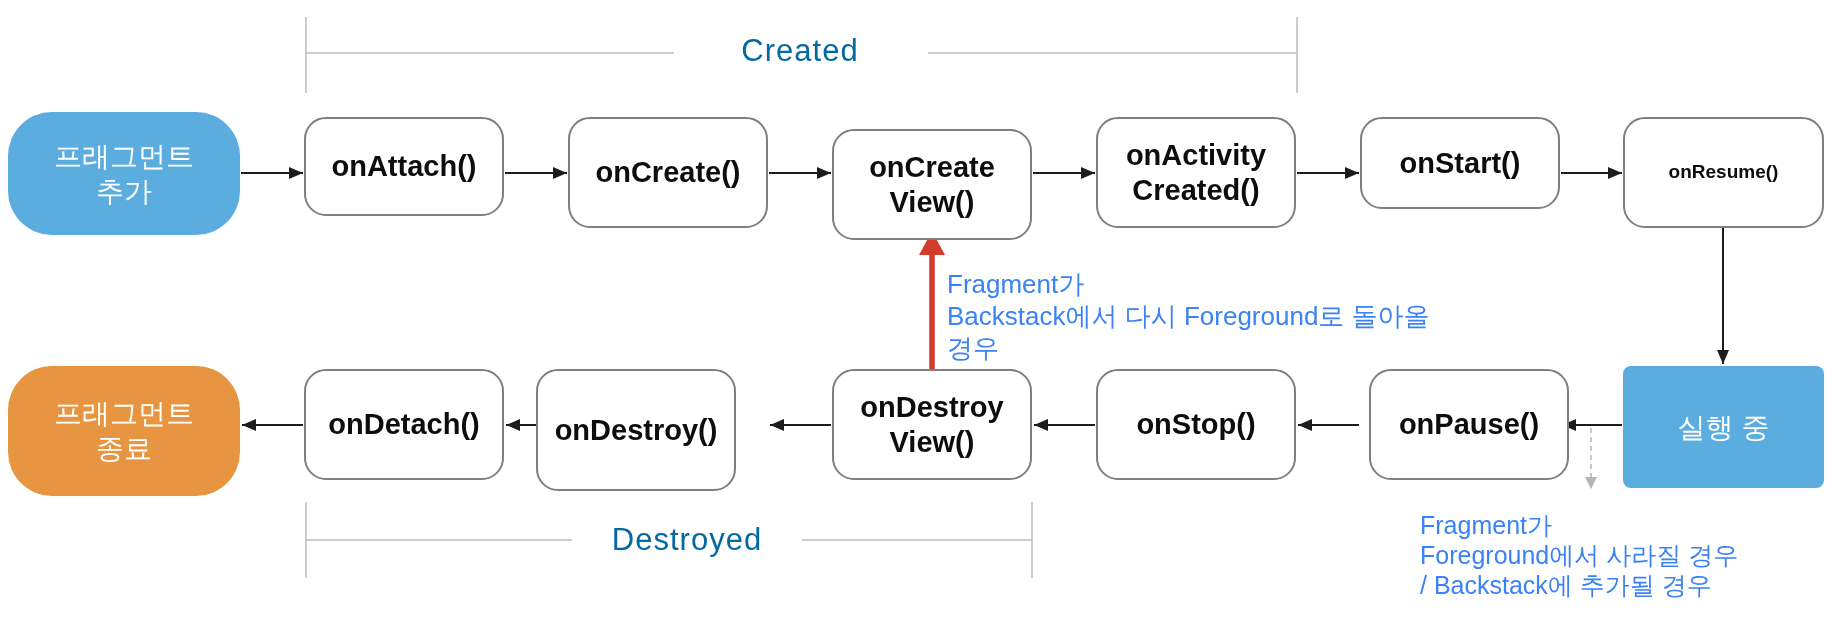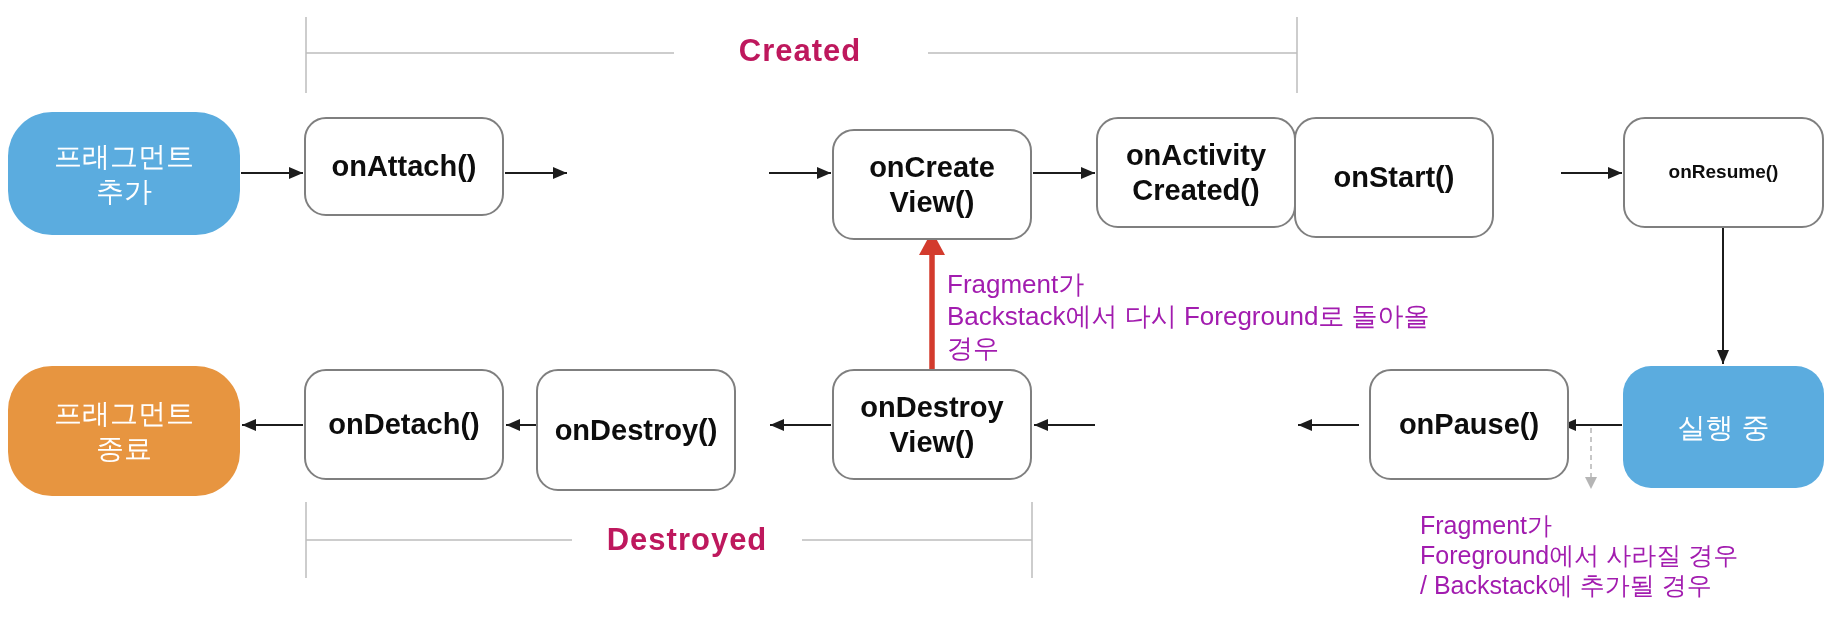--- a/index.html
+++ b/index.html
@@ -18,24 +18,24 @@
   }
   .box.small-text{font-size:19px;font-weight:600;}
   .terminal{
     border:none;border-radius:44px;color:#ffffff;
     font-size:28px;font-weight:500;line-height:1.25;
   }
   .terminal.blue{background:#5BACDF;}
   .terminal.orange{background:#E79540;}
   .phase-label{
     position:absolute;transform:translate(-50%,-50%);
-    color:#be185d;font-size:31px;font-weight:700;letter-spacing:1px;
+    color:#0369a1;font-size:31px;font-weight:400;letter-spacing:1px;
   }
   .annotation{
-    position:absolute;color:#a21caf;white-space:pre-line;text-align:left;
+    position:absolute;color:#3b82f6;white-space:pre-line;text-align:left;
   }
   .annotation.red-note{font-size:26px;line-height:32px;}
   .annotation.gray-note{font-size:25px;line-height:30px;}
 </style>
 </head>
 <body>
 
 <div class="canvas">
 
   <svg class="layer" width="1837" height="627" viewBox="0 0 1837 627">
@@ -89,35 +89,37 @@
 
     <line x1="1591" y1="428" x2="1591" y2="488" stroke="#b5b5b5" stroke-width="1.5" stroke-dasharray="5 4" marker-end="url(#ag)"></line>
   </svg>
 
   <div class="phase-label" style="left:800px;top:51px;">Created</div>
   <div class="phase-label" style="left:687px;top:540px;">Destroyed</div>
 
   <div class="node terminal blue" style="left:8px;top:112px;width:232px;height:123px;">프래그먼트
 추가</div>
   <div class="node box" style="left:304px;top:117px;width:200px;height:99px;">onAttach()</div>
+  <div class="node box" style="left:568px;top:117px;width:200px;height:111px;">onCreate()</div>
   <div class="node box" style="left:832px;top:117px;width:200px;height:111px;margin-top:12px;">onCreate
 View()</div>
   <div class="node box" style="left:1096px;top:117px;width:200px;height:111px;">onActivity
 Created()</div>
-  <div class="node box" style="left:1294px;top:117px;width:200px;height:121px;">onStart()</div>
+  <div class="node box" style="left:1360px;top:117px;width:200px;height:92px;">onStart()</div>
   <div class="node box small-text" style="left:1623px;top:117px;width:201px;height:111px;">onResume()</div>
 
   <div class="node terminal orange" style="left:8px;top:366px;width:232px;height:130px;">프래그먼트
 종료</div>
   <div class="node box" style="left:304px;top:369px;width:200px;height:111px;">onDetach()</div>
   <div class="node box" style="left:536px;top:369px;width:200px;height:122px;">onDestroy()</div>
   <div class="node box" style="left:832px;top:369px;width:200px;height:111px;">onDestroy
 View()</div>
+  <div class="node box" style="left:1096px;top:369px;width:200px;height:111px;">onStop()</div>
   <div class="node box" style="left:1360px;top:369px;width:200px;height:111px;margin-left:9px;">onPause()</div>
-  <div class="node terminal blue" style="left:1623px;top:366px;width:201px;height:122px;border-radius:28px;">실행 중</div>
+  <div class="node terminal blue" style="left:1623px;top:366px;width:201px;height:122px;border-radius:8px;">실행 중</div>
 
   <div class="annotation red-note" style="left:947px;top:268px;width:500px;">Fragment가
 Backstack에서 다시 Foreground로 돌아올 경우</div>
   <div class="annotation gray-note" style="left:1420px;top:510px;width:400px;">Fragment가
 Foreground에서 사라질 경우
 / Backstack에 추가될 경우</div>
 
 </div>
 
 </body></html>

